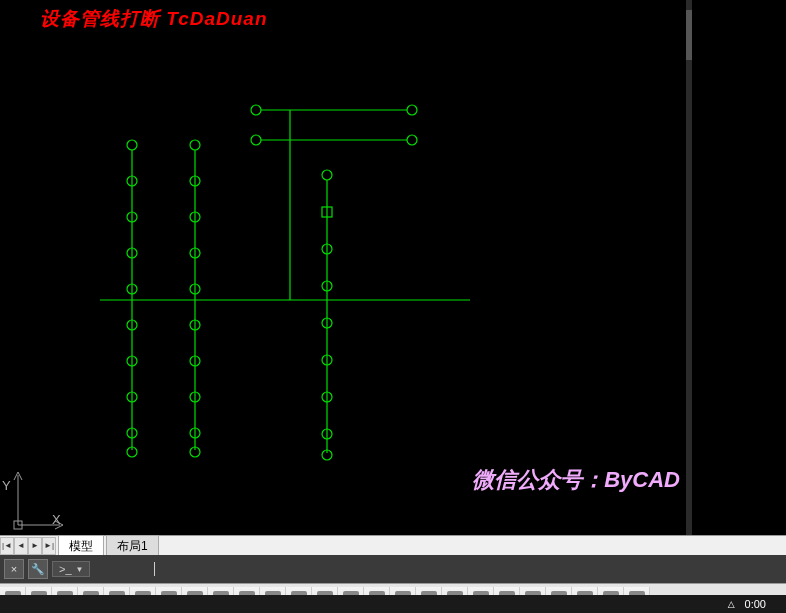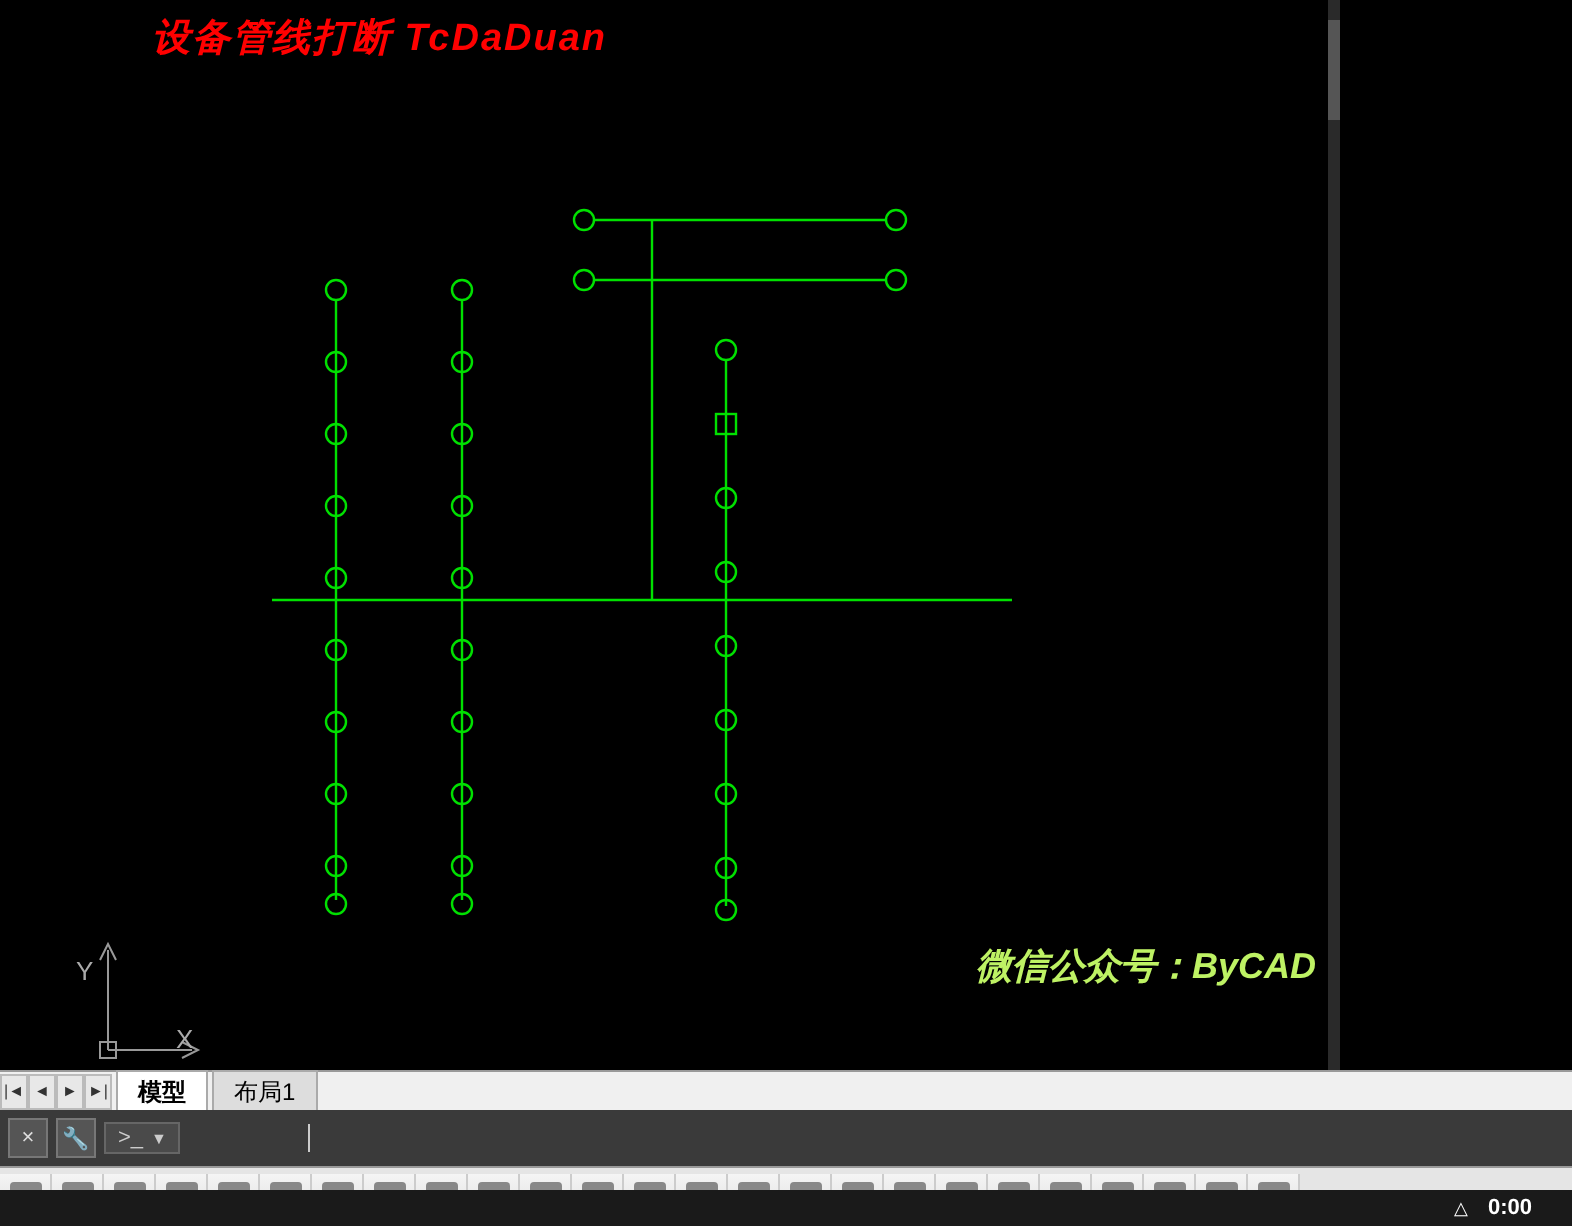--- a/index.html
+++ b/index.html
@@ -8,41 +8,40 @@
       height: 613px;
       background: #000;
       font-family: "SimSun", "Microsoft YaHei", sans-serif;
       position: relative;
       overflow: hidden;
     }
     .canvas-area {
       position: absolute;
       top: 0;
       left: 0;
-      width: 634px;
+      width: 692px;
       height: 535px;
       background: #000;
-      margin-left: 36px;
     }
     .title-text {
       position: absolute;
       top: 6px;
       left: 40px;
       color: #ff0000;
       font-size: 19px;
       font-weight: bold;
       font-style: italic;
       letter-spacing: 1px;
     }
     .watermark {
       position: absolute;
       bottom: 40px;
       right: 12px;
-      color: #bef264;
-      font-size: 18px;
+      color: #f0abfc;
+      font-size: 22px;
       font-weight: bold;
       font-style: italic;
     }
     .ucs-y { position: absolute; left: 2px; bottom: 42px; color:#aaa; font-size:13px;}
     .ucs-x { position: absolute; left: 52px; bottom: 8px; color:#aaa; font-size:13px;}
     .drawing-svg {
       position: absolute;
       top: 0;
       left: 0;
     }
@@ -89,21 +88,21 @@
       padding: 2px 10px;
       background: #fff;
       border: 1px solid #aaa;
       border-bottom: none;
       margin-left: 2px;
       font-size: 12px;
       cursor: pointer;
     }
     .tab.active {
       background: #fff;
-      font-weight: bold;
+      font-weight: normal;
     }
     .tab.inactive {
       background: #ddd;
       text-align: right;
     }
     .command-bar {
       position: absolute;
       top: 555px;
       left: 0;
       width: 786px;
@@ -192,21 +191,20 @@
       background: #1a1a1a;
       display: flex;
       align-items: center;
       justify-content: flex-end;
       padding-right: 20px;
     }
     .time-display {
       color: #fff;
       font-size: 11px;
       font-family: Arial;
-      font-weight: bold;
     }
     .tri-icon {
       color: #fff;
       font-size: 9px;
       margin-right: 10px;
     }
   </style>
 </head>
 <body>
 

